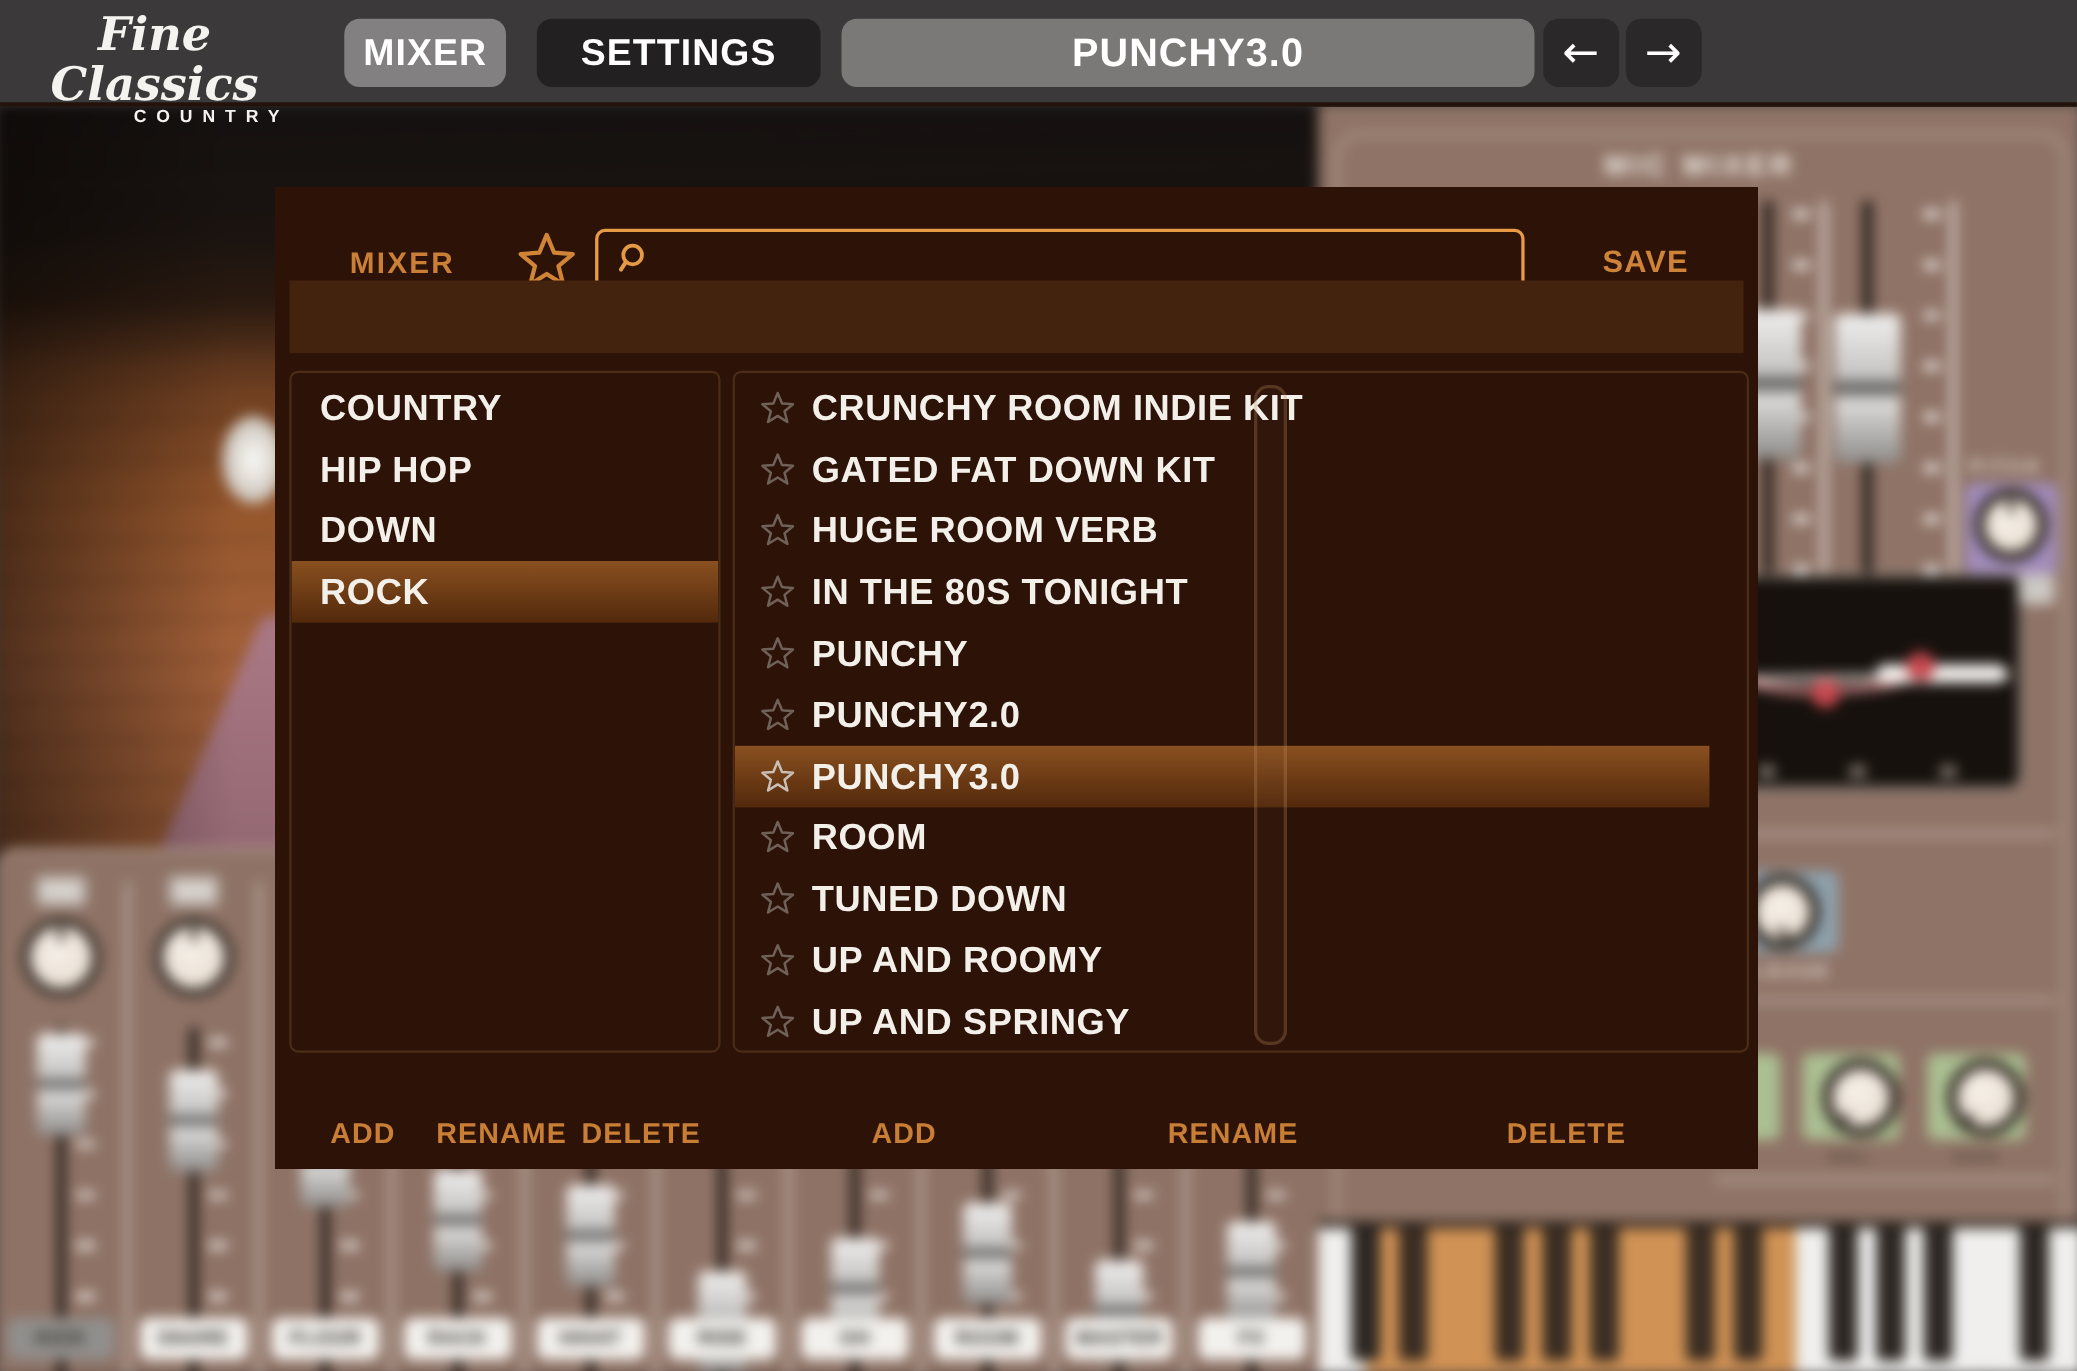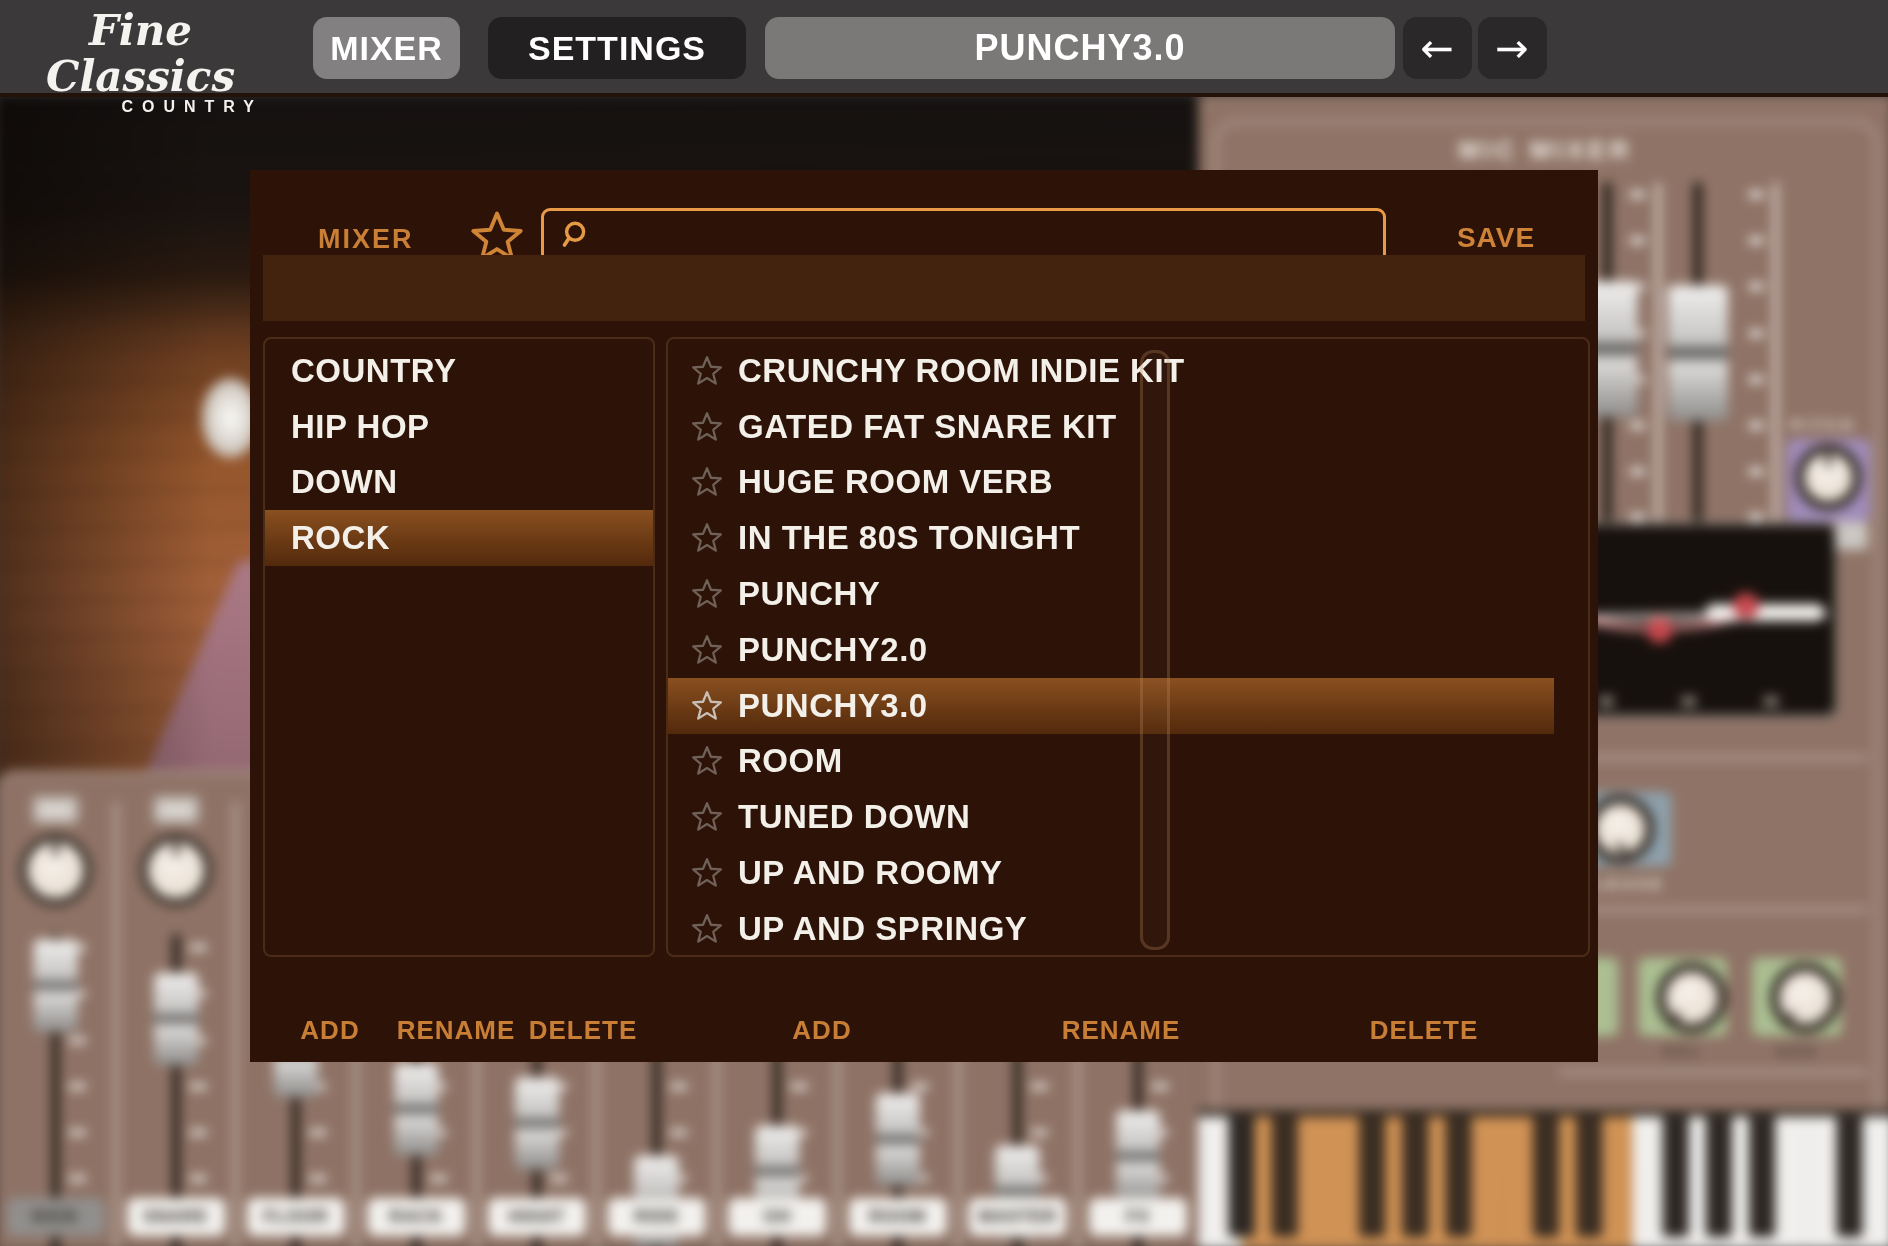--- a/index.html
+++ b/index.html
@@ -360,21 +360,21 @@
         <div class="item preset-item">
           <span class="star"><svg viewBox="0 0 24 24" width="34" height="34" fill="none" stroke="currentColor" stroke-width="1.6" stroke-linejoin="round">
               <path d="M12 2.3l2.8 6.7 7 .5-5.4 4.5 1.8 6.9-6.2-3.9-6.2 3.9 1.8-6.9L2.2 9.5l7-.5z"></path>
             </svg></span>
           <span>CRUNCHY ROOM INDIE KIT</span>
         </div>
         <div class="item preset-item">
           <span class="star"><svg viewBox="0 0 24 24" width="34" height="34" fill="none" stroke="currentColor" stroke-width="1.6" stroke-linejoin="round">
               <path d="M12 2.3l2.8 6.7 7 .5-5.4 4.5 1.8 6.9-6.2-3.9-6.2 3.9 1.8-6.9L2.2 9.5l7-.5z"></path>
             </svg></span>
-          <span>GATED FAT SNARE KIT</span>
+          <span>GATED FAT DOWN KIT</span>
         </div>
         <div class="item preset-item">
           <span class="star"><svg viewBox="0 0 24 24" width="34" height="34" fill="none" stroke="currentColor" stroke-width="1.6" stroke-linejoin="round">
               <path d="M12 2.3l2.8 6.7 7 .5-5.4 4.5 1.8 6.9-6.2-3.9-6.2 3.9 1.8-6.9L2.2 9.5l7-.5z"></path>
             </svg></span>
           <span>HUGE ROOM VERB</span>
         </div>
         <div class="item preset-item">
           <span class="star"><svg viewBox="0 0 24 24" width="34" height="34" fill="none" stroke="currentColor" stroke-width="1.6" stroke-linejoin="round">
               <path d="M12 2.3l2.8 6.7 7 .5-5.4 4.5 1.8 6.9-6.2-3.9-6.2 3.9 1.8-6.9L2.2 9.5l7-.5z"></path>

